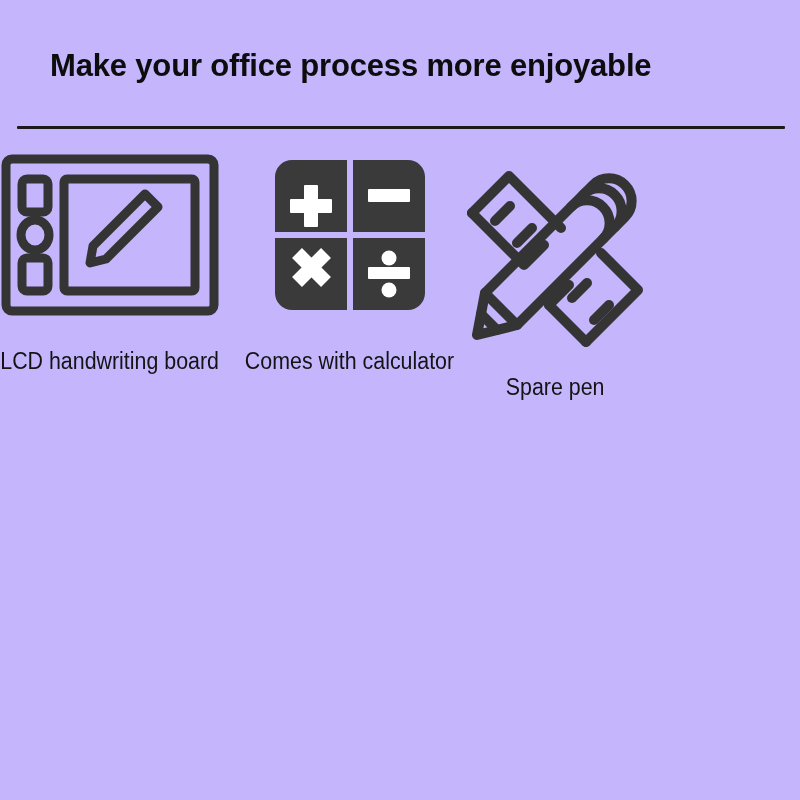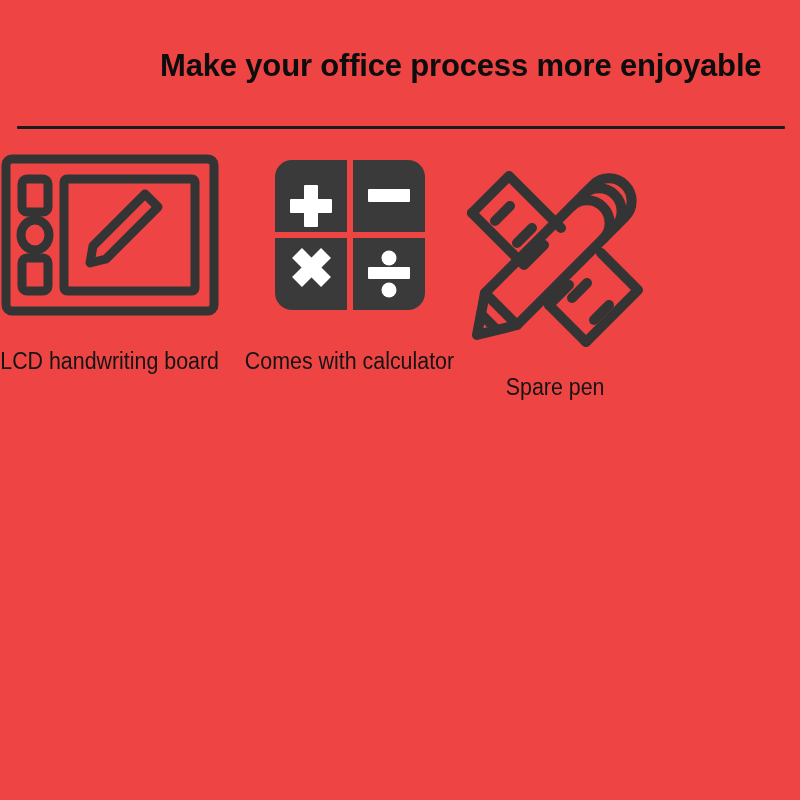--- a/index.html
+++ b/index.html
@@ -15,24 +15,23 @@
     font-family: "Liberation Sans", "DejaVu Sans", sans-serif;
     color: #111111;
     position: relative;
   }
 
   .page {
     width: 800px;
     height: 800px;
     box-sizing: border-box;
     position: relative;
-    background: #ef4444;
+    background: #c4b5fd;
     display: flex;
     flex-direction: column;
-    align-items: flex-end;
   }
 
   
   .header {
     padding: 48px 20px 0 50px;
     flex: 0 0 auto;
   }
   .page-title {
     font-size: 32px;
     font-weight: bold;

